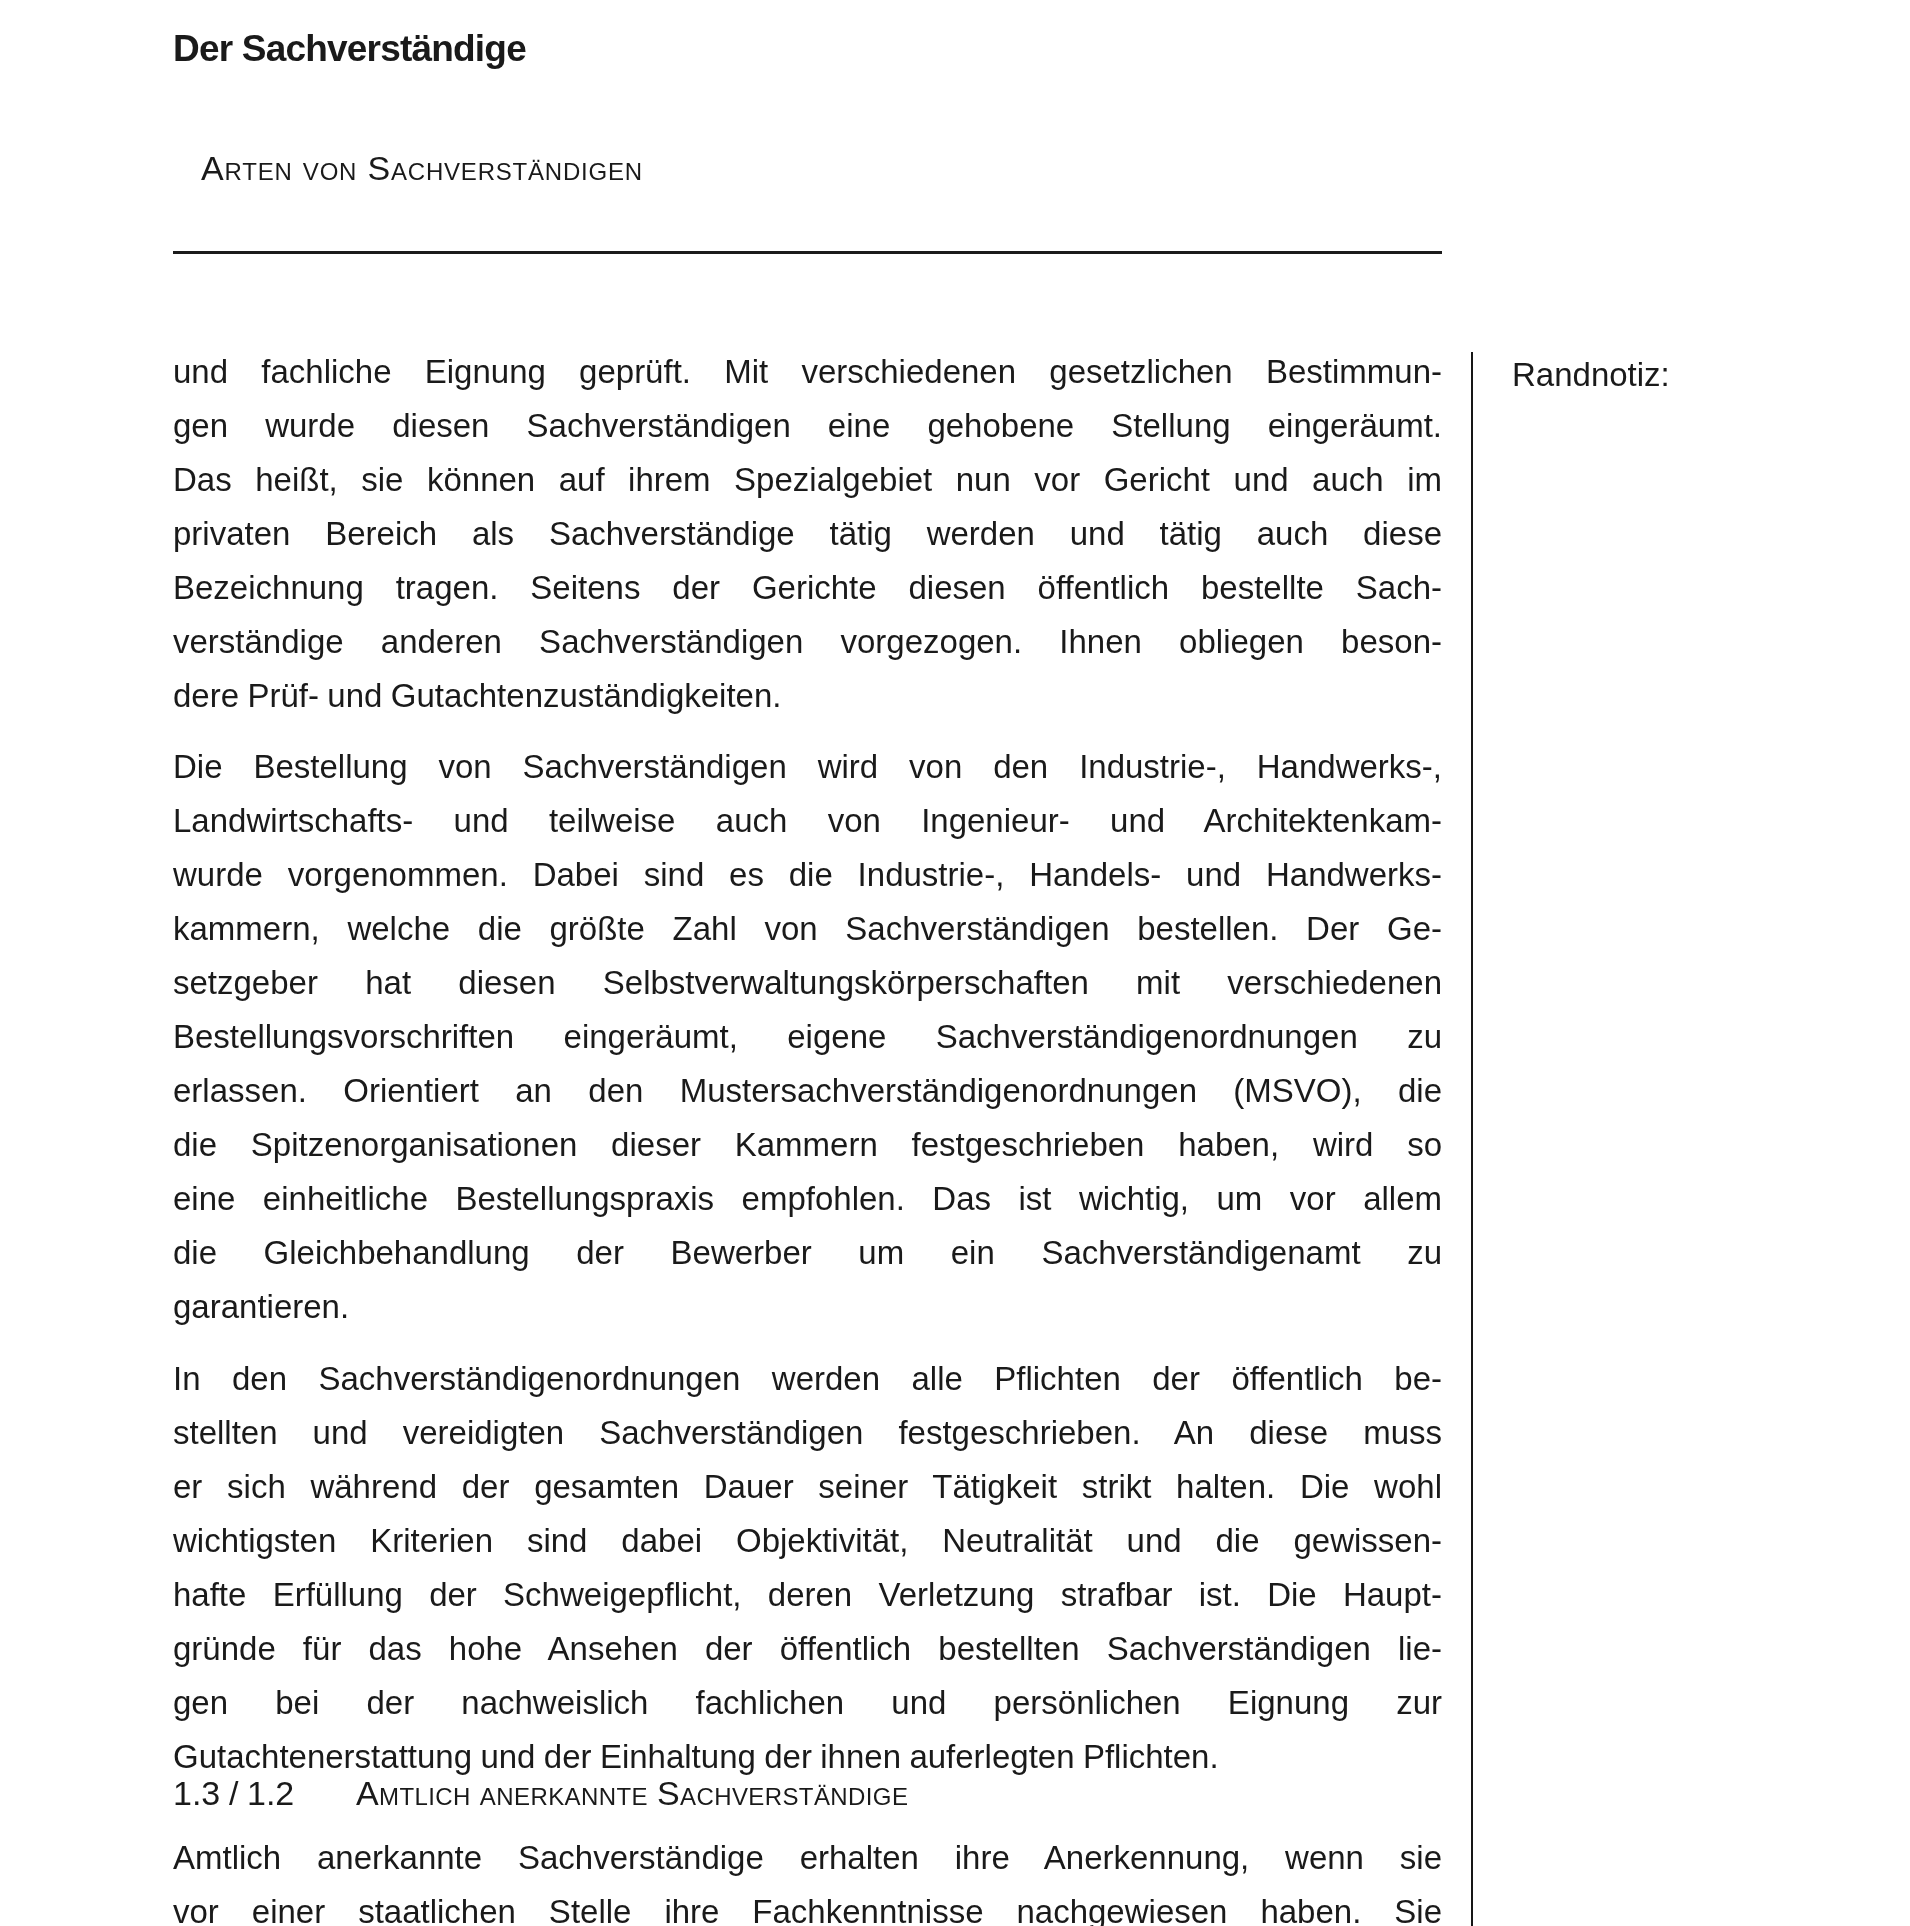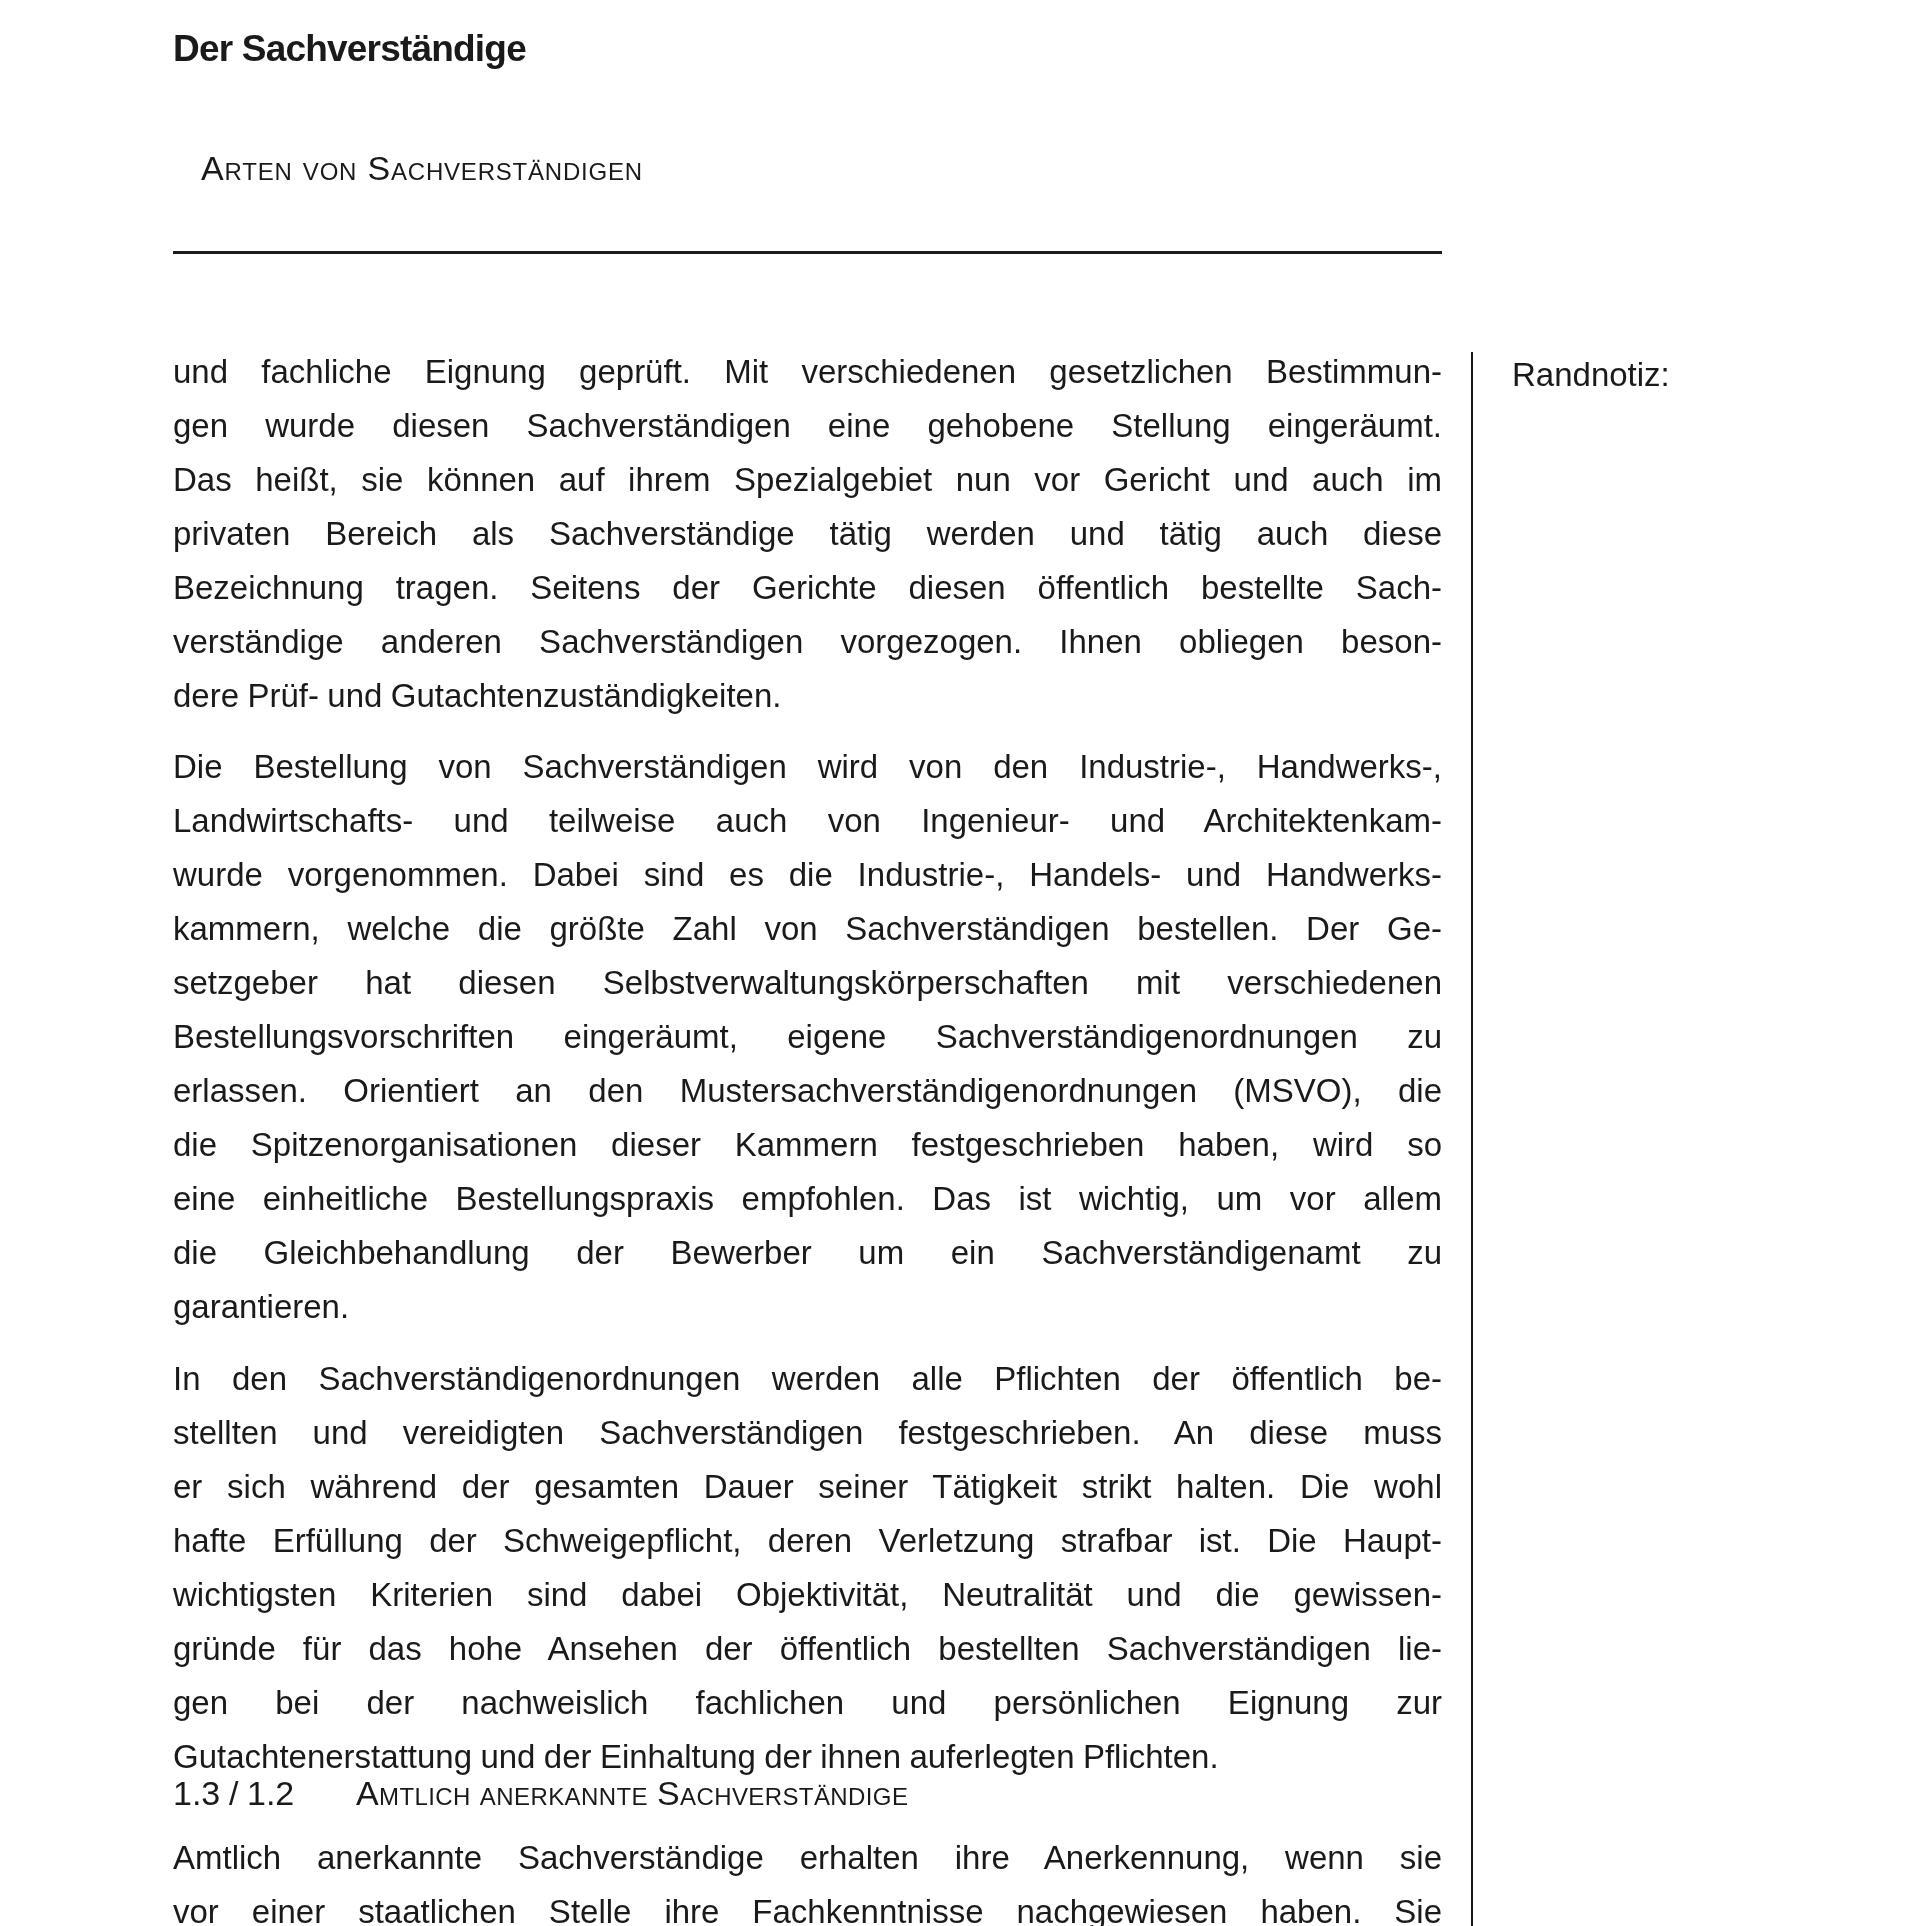--- a/index.html
+++ b/index.html
@@ -121,22 +121,22 @@
           <div class="tline">erlassen. Orientiert an den Mustersachverständigenordnungen (MSVO), die</div>
           <div class="tline">die Spitzenorganisationen dieser Kammern festgeschrieben haben, wird so</div>
           <div class="tline">eine einheitliche Bestellungspraxis empfohlen. Das ist wichtig, um vor allem</div>
           <div class="tline">die Gleichbehandlung der Bewerber um ein Sachverständigenamt zu</div>
           <div class="tline para-end">garantieren.</div>
         </div>
         <div class="para">
           <div class="tline">In den Sachverständigenordnungen werden alle Pflichten der öffentlich be-</div>
           <div class="tline">stellten und vereidigten Sachverständigen festgeschrieben. An diese muss</div>
           <div class="tline">er sich während der gesamten Dauer seiner Tätigkeit strikt halten. Die wohl</div>
+          <div class="tline">wichtigsten Kriterien sind dabei Objektivität, Neutralität und die gewissen-</div>
           <div class="tline">hafte Erfüllung der Schweigepflicht, deren Verletzung strafbar ist. Die Haupt-</div>
-          <div class="tline">wichtigsten Kriterien sind dabei Objektivität, Neutralität und die gewissen-</div>
           <div class="tline">gründe für das hohe Ansehen der öffentlich bestellten Sachverständigen lie-</div>
           <div class="tline">gen bei der nachweislich fachlichen und persönlichen Eignung zur</div>
           <div class="tline para-end">Gutachtenerstattung und der Einhaltung der ihnen auferlegten Pflichten.</div>
         </div>
       </div>
 
     <div class="section-heading">
       <span class="sec-num">1.3 / 1.2</span><span class="sec-title">Amtlich anerkannte Sachverständige</span>
     </div>
 

